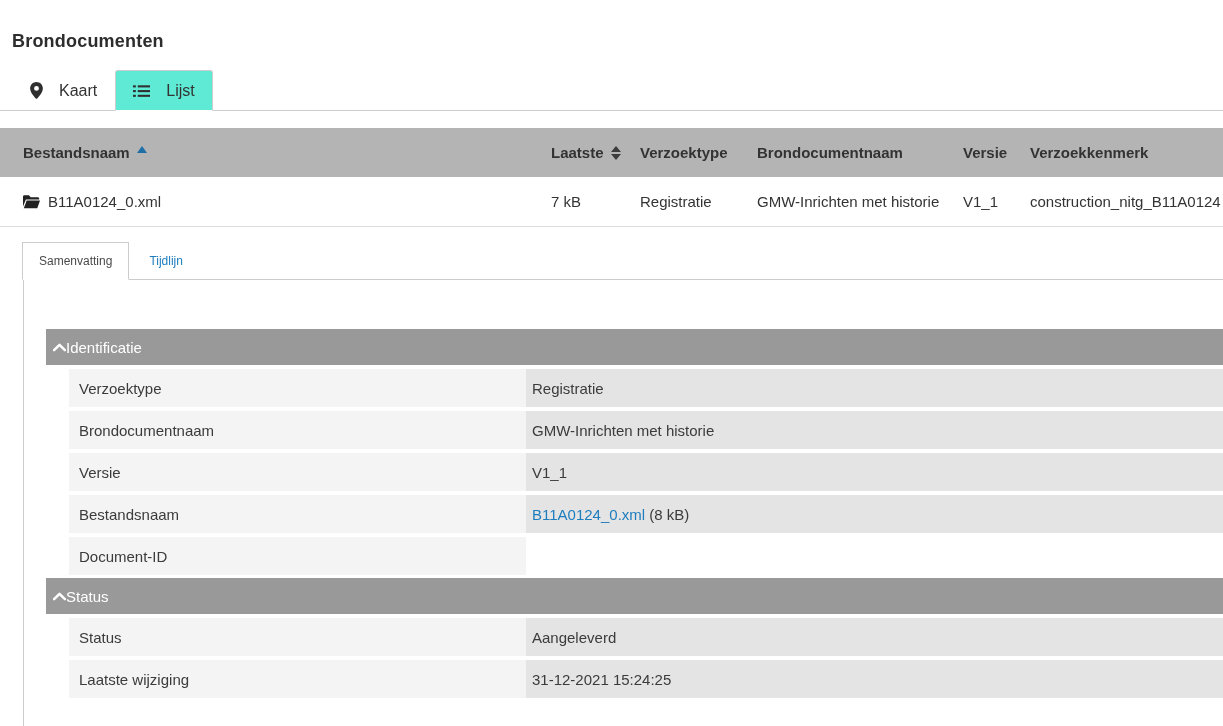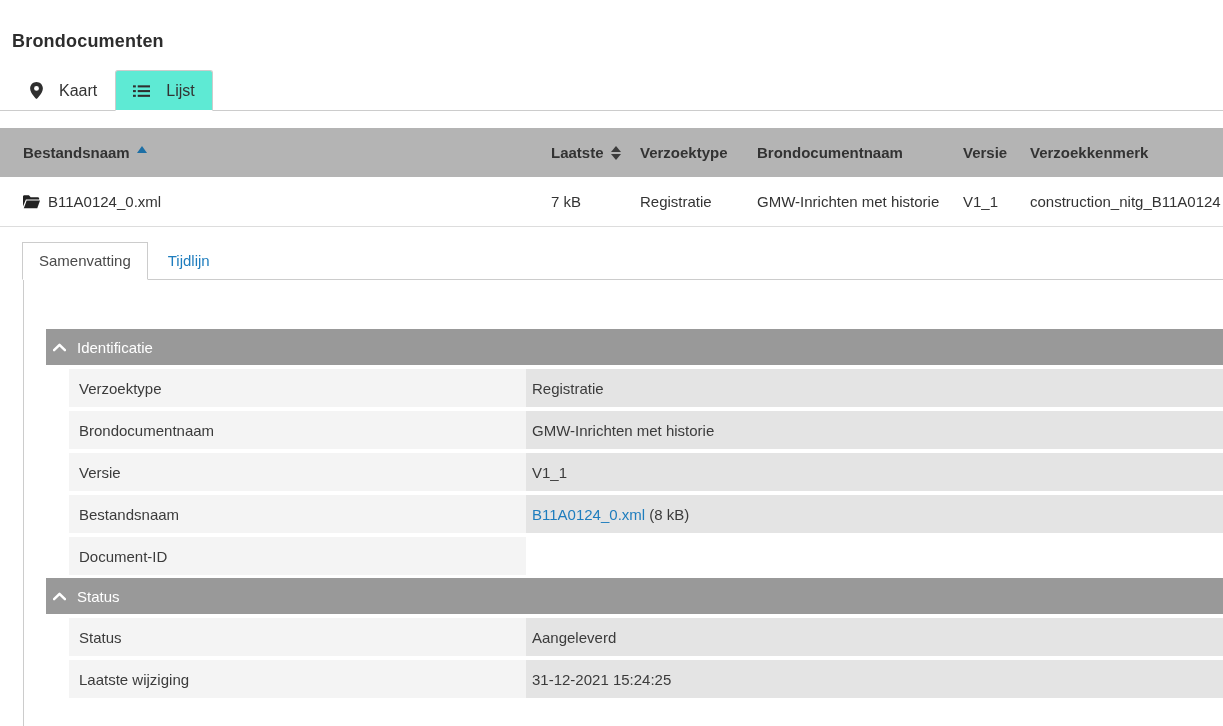--- a/index.html
+++ b/index.html
@@ -63,35 +63,35 @@
   }
   .sort-both .down{
     width:0;height:0;border-left:5px solid transparent;border-right:5px solid transparent;
     border-top:6px solid #3c3c3c;
   }
 
   
   .detail{margin-left:23px;margin-top:16px;}
   .dtabs{display:flex;align-items:flex-end;height:36px;border-bottom:1px solid #ccc;}
   .dtab{
-    padding:8px 16px;font-size:15px;line-height:20px;cursor:pointer;white-space:nowrap;
+    padding:8px 16px;font-size:12px;line-height:20px;cursor:pointer;white-space:nowrap;
   }
   .dtab.active{
     background:#fff;border:1px solid #ccc;border-bottom:1px solid #fff;
     margin-bottom:-1px;color:#4a4a4a;margin-left:-1px;
   }
   .dtab.link{color:#1e7dbe;padding:8px 20px;}
 
   
   .dbody{
     border-left:1px solid #ccc;min-height:447px;
     padding:49px 0 0 22px;box-sizing:border-box;
   }
   .section-header{
-    background:#999;color:#fff;height:36px;display:flex;align-items:center;gap:11px;
+    background:#999;color:#fff;height:36px;display:flex;align-items:center;
     padding-left:7px;font-size:15px;cursor:pointer;
   }
   .section-header .chev{display:inline-flex;align-items:center;margin-top:1px;}
   .sec-rows{margin-left:23px;}
   .drow{display:flex;height:38px;margin-top:4px;font-size:15px;color:#3b3b3b;}
   .dlabel{
     width:457px;background:#f4f4f4;display:flex;align-items:center;
     padding-left:10px;box-sizing:border-box;flex-shrink:0;
   }
   .dvalue{

